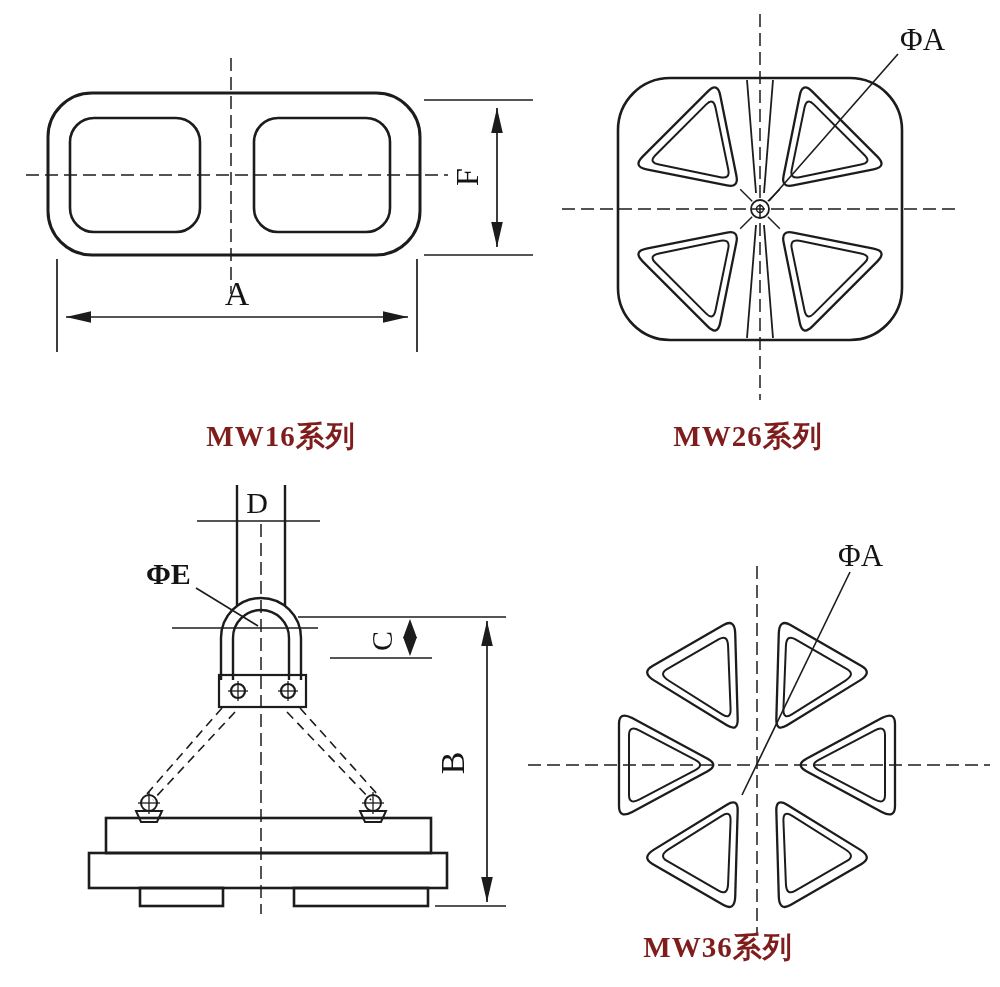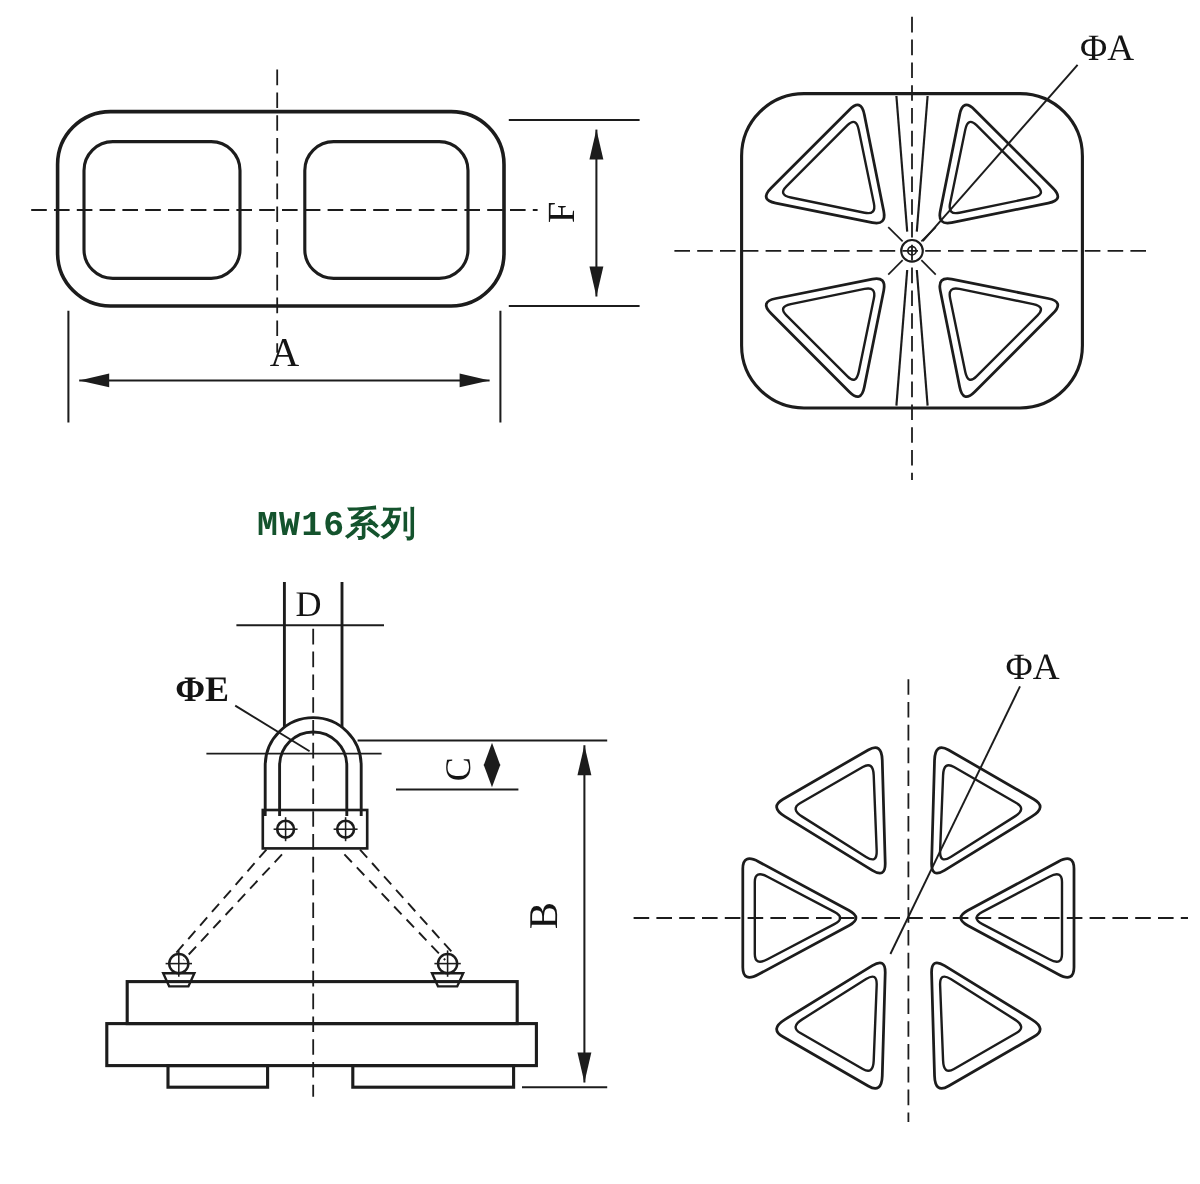--- a/index.html
+++ b/index.html
@@ -10,23 +10,23 @@
     font-family:"Liberation Sans", sans-serif;
   }
   svg { position:absolute; }
   .dim {
     font-family:"Liberation Serif", serif;
     fill:#141414; stroke:none;
   }
   .series-label {
     position:absolute;
     transform:translateX(-50%);
-    font-family:Liberation Mono, monospace;
+    font-family:Liberation Serif, serif;
     font-weight:700; font-size:29px; letter-spacing:1px;
-    color:#14532d; white-space:nowrap;
+    color:#7f1d1d; white-space:nowrap;
   }
 </style>
 </head>
 <body>
 
 <div id="canvas">
 
   <svg width="540" height="412" viewBox="0 0 540 412" style="left:0;top:0">
     <defs>
       <marker id="arrA" markerUnits="userSpaceOnUse" markerWidth="30" markerHeight="16" viewBox="0 0 30 16" refX="28" refY="8" orient="auto-start-reverse">
@@ -186,14 +186,16 @@
         <use href="#petal36" transform="rotate(210)"></use>
         <use href="#petal36" transform="rotate(270)"></use>
         <use href="#petal36" transform="rotate(330)"></use>
       </g>
       <line x1="350" y1="102" x2="242" y2="325" stroke-width="1.6"></line>
     </g>
     <text class="dim" style="font-size:31px" x="338" y="96">ΦA</text>
   </svg>
 
   <div class="series-label" style="left:281px;top:417px">MW16系列</div>
+  <div class="series-label" style="left:748px;top:417px">MW26系列</div>
+  <div class="series-label" style="left:718px;top:928px">MW36系列</div>
 
 </div>
 
 </body></html>

